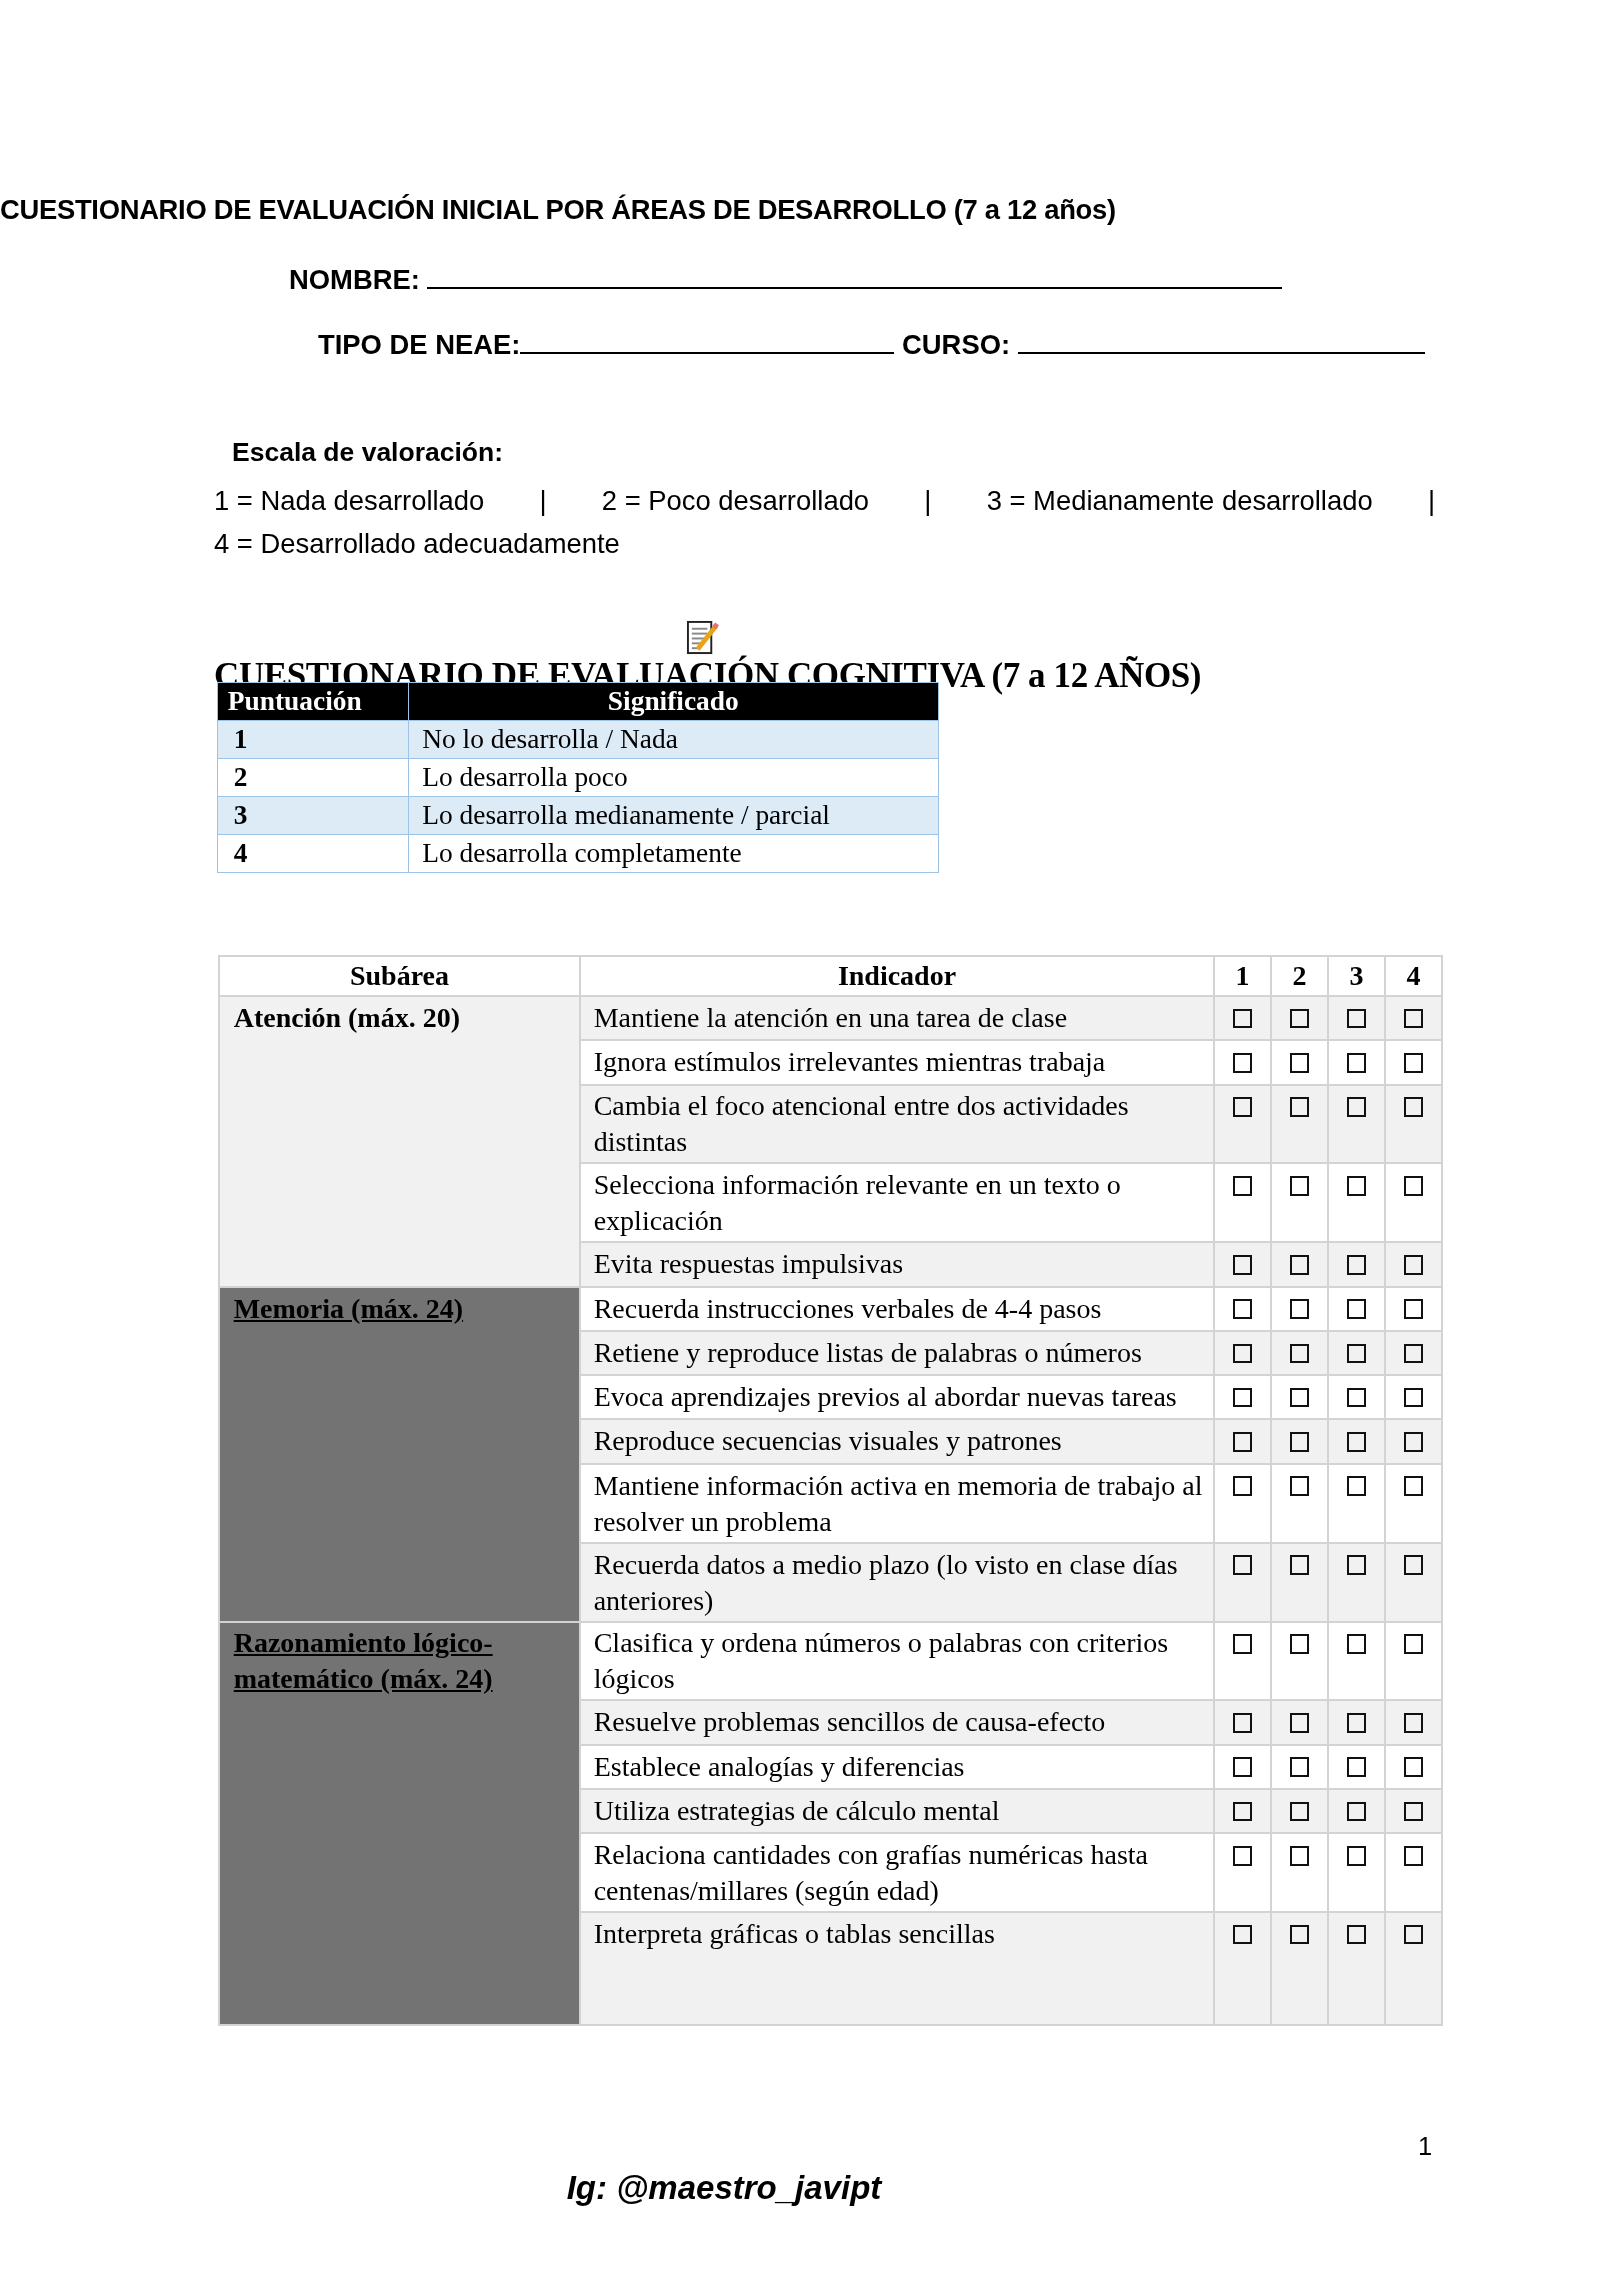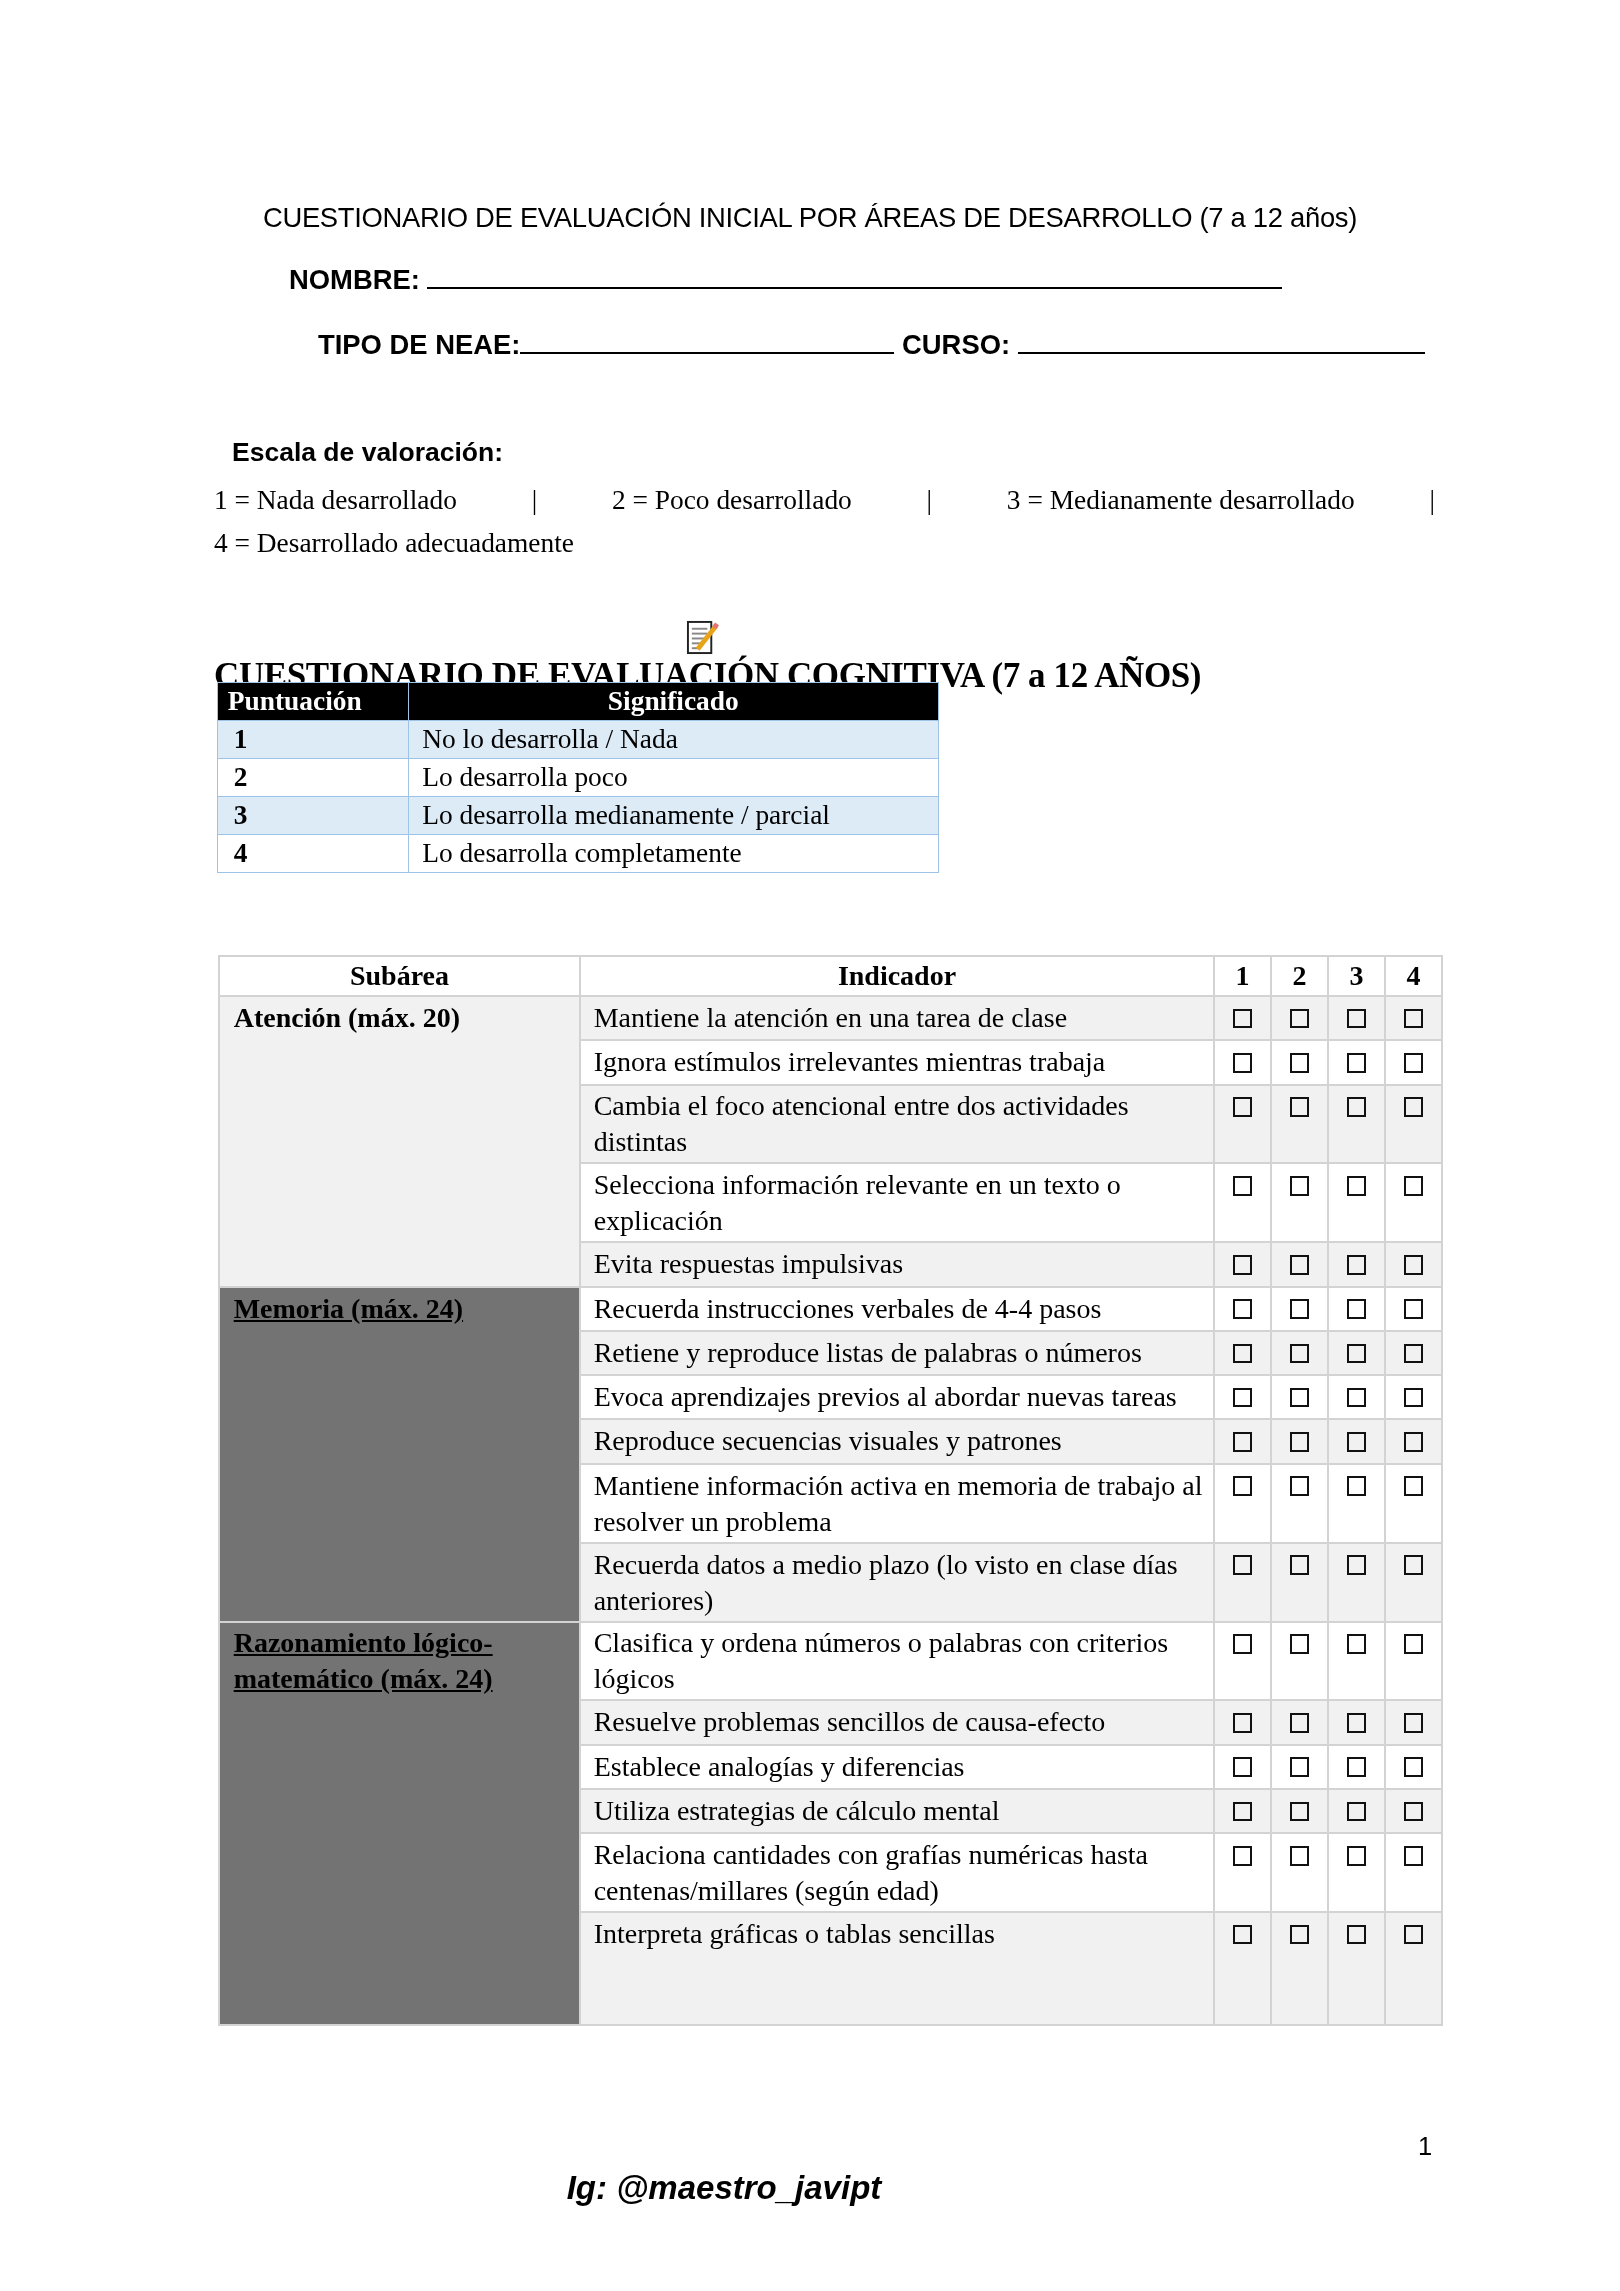--- a/index.html
+++ b/index.html
@@ -1,29 +1,29 @@
 <!DOCTYPE html>
 <html><head>
   <meta charset="utf-8">
   <style>
     html, body { margin: 0; padding: 0; background: #ffffff; }
     body { width: 1620px; height: 2292px; position: relative; overflow: hidden; color: #000; }
     .sans { font-family: "Liberation Sans", "DejaVu Sans", sans-serif; }
     .serif { font-family: "Liberation Serif", "DejaVu Serif", serif; }
 
-    .doc-title { position: absolute; left: 0; width: 1620px; top: 194px; text-align: center;
-      font-weight: normal; font-size: 27.4px; letter-spacing: -0.3px; margin-top: 8px; }
+    .doc-title { position: absolute; left: 0; width: 1620px; top: 194px; text-align: left;
+      font-weight: bold; font-size: 27.4px; letter-spacing: -0.3px; }
     .field-line { position: absolute; font-weight: bold; font-size: 27.4px; white-space: nowrap; }
     .field-line .blank { display: inline-block; border-bottom: 2.9px solid #000; height: 25.5px; vertical-align: baseline; }
     .line-nombre { left: 289px; top: 261px; }
     .line-tipo { left: 282px; top: 326px; margin-left: 36px; }
 
     .scale-heading { position: absolute; left: 232px; top: 437px; font-weight: bold; font-size: 26.5px; }
     .scale-text { position: absolute; left: 214px; top: 479px; width: 1221px; font-size: 27.4px;
-      line-height: 43px; text-align: justify; text-align-last: left; font-family: Liberation Serif, serif; }
+      line-height: 43px; text-align: justify; text-align-last: left; }
     .scale-text .row1 { display: flex; justify-content: space-between; }
 
     .section-heading { position: absolute; left: 214px; top: 619px; font-weight: bold; font-size: 35px;
       display: flex; align-items: center; white-space: nowrap; letter-spacing: -0.4px; flex-direction: column; }
     .section-heading svg { margin-right: 7.8px; }
 
     table { border-collapse: collapse; }
     .score-table { position: absolute; left: 217px; top: 682px; width: 722px; font-size: 27.4px; }
     .score-table th { background: #000000; color: #fff; font-weight: bold; height: 37px; padding: 0 9.8px;
       border: 1px solid #9DC3E6; line-height: 37px; }

